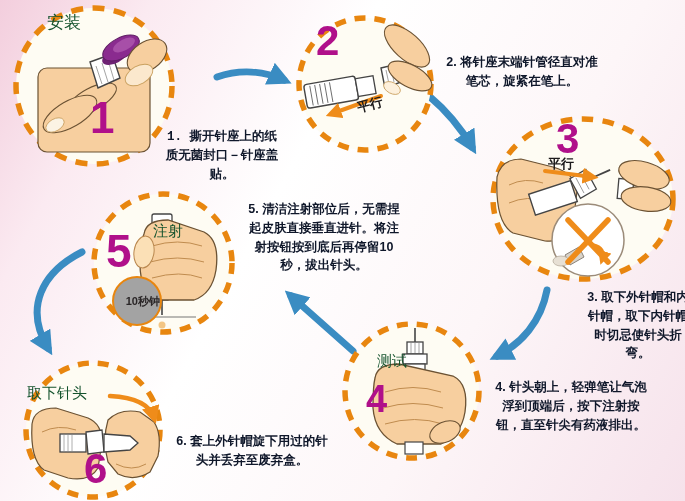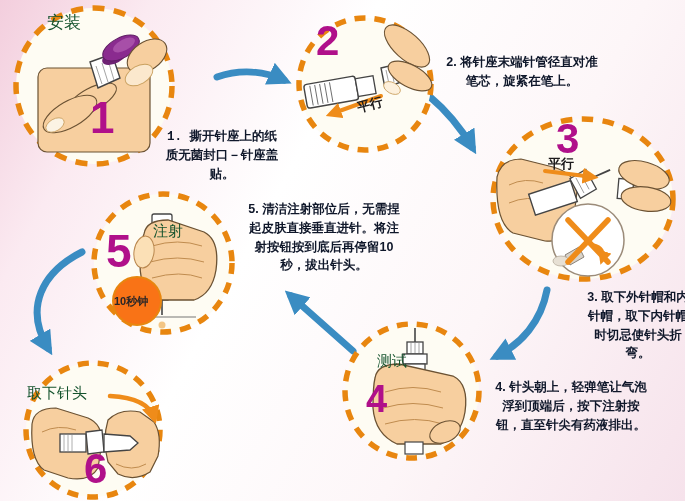--- a/index.html
+++ b/index.html
@@ -23,22 +23,22 @@
   .lbl-big{font-size:17px;}
   .desc{
     position:absolute;z-index:3;color:#0f172a;font-weight:bold;font-size:12.5px;line-height:1.5;text-align:center;
   }
   .annot{
     position:absolute;z-index:4;color:#1c1a1b;font-weight:bold;font-size:13px;line-height:1;
   }
   .rot{transform:rotate(-14deg);}
   .badge{
     position:absolute;z-index:4;width:46px;height:46px;border-radius:50%;
-    border:2.5px solid #e8860f;background:#f97316;
-    display:flex;align-items:center;justify-content:flex-start;
+    border:2.5px solid #e8860f;background:#a3a3a3;
+    display:flex;align-items:center;justify-content:flex-end;
     font-size:11px;font-weight:bold;color:#2a2627;
   }
 </style>
 </head>
 <body>
 
 <div class="stage">
 
   <svg class="overlay" width="685" height="501" viewBox="0 0 685 501">
     <defs>
@@ -219,14 +219,15 @@
   <span class="num" style="left:556px;top:118px;">3</span>
   <span class="num" style="left:366px;top:380px;font-size:38px;">4</span>
   <span class="num" style="left:106px;top:228px;font-size:46px;">5</span>
   <span class="num" style="left:84px;top:448px;">6</span>
 
   <div class="desc" style="left:163px;top:128px;width:118px;font-family:Liberation Mono, monospace;">1. 撕开针座上的纸质无菌封口－针座盖贴。</div>
   <div class="desc" style="left:443px;top:53px;width:158px;">2. 将针座末端针管径直对准笔芯，旋紧在笔上。</div>
   <div class="desc" style="left:583px;top:288px;width:110px;">3. 取下外针帽和内针帽，取下内针帽时切忌使针头折弯。</div>
   <div class="desc" style="left:495px;top:378px;width:152px;">4. 针头朝上，轻弹笔让气泡浮到顶端后，按下注射按钮，直至针尖有药液排出。</div>
   <div class="desc" style="left:248px;top:200px;width:152px;">5. 清洁注射部位后，无需捏起皮肤直接垂直进针。将注射按钮按到底后再停留10秒，拔出针头。</div>
+  <div class="desc" style="left:173px;top:432px;width:158px;">6. 套上外针帽旋下用过的针头并丢弃至废弃盒。</div>
 
 </div>
 
 </body></html>

